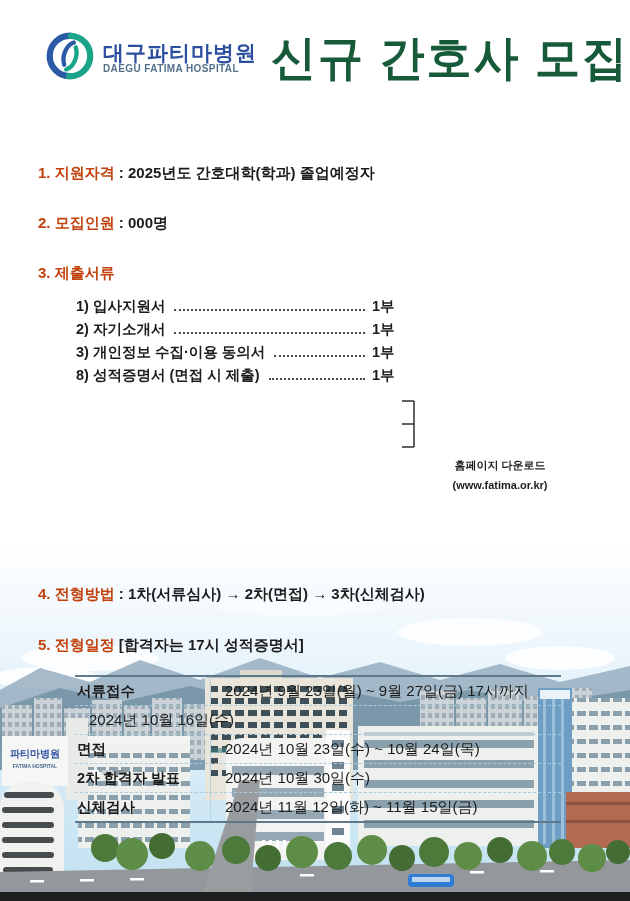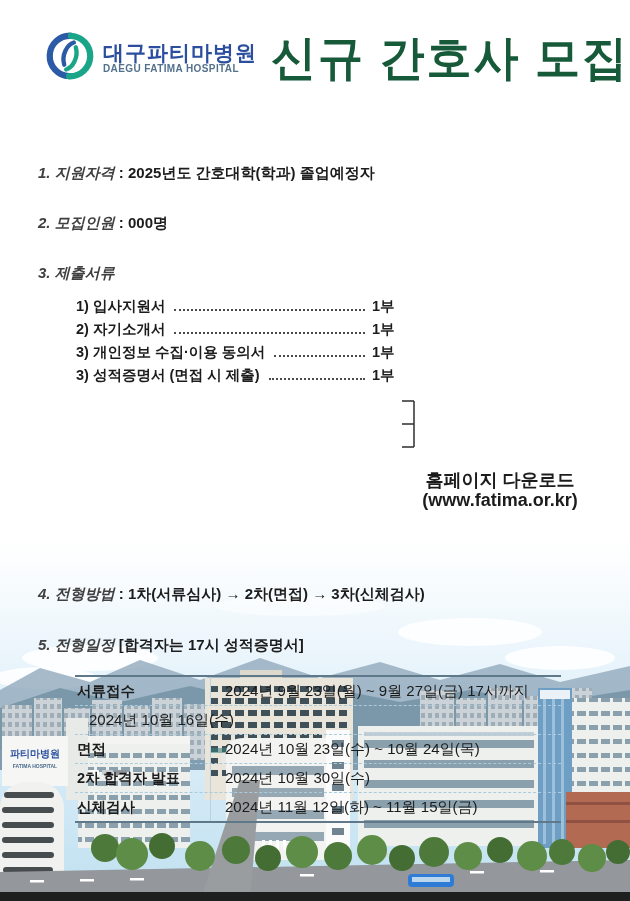--- a/index.html
+++ b/index.html
@@ -10,30 +10,30 @@
   
   .header{position:absolute;top:28px;left:44px;display:flex;align-items:center;}
   .logo-block{display:flex;align-items:center;gap:7px;}
   .logo-names{display:flex;flex-direction:column;line-height:1.05;}
   .logo-ko{font-size:21px;font-weight:bold;color:#2b4f9e;letter-spacing:1px;white-space:nowrap;}
   .logo-en{font-size:10px;font-weight:bold;color:#53718d;letter-spacing:0.4px;white-space:nowrap;}
   .main-title{margin-left:14px;font-size:45px;font-weight:900;color:#175a3a;
     letter-spacing:2px;white-space:nowrap;transform:scaleY(1.05);}
   
   .sec{position:absolute;left:38px;font-size:15px;font-weight:bold;white-space:nowrap;}
-  .g{color:#404040;font-style:italic;}
+  .g{color:#c2410c;}
   
   .doclist{position:absolute;left:56px;top:180px;width:342px;}
   .docrow{display:flex;align-items:baseline;height:23px;font-size:14.5px;font-weight:bold;margin-left:20px;}
   .docname{white-space:nowrap;}
   .leader{flex:1;border-bottom:2px dotted #4a4a4a;margin:0 7px 4px 9px;min-width:20px;}
   .doccount{width:26px;white-space:nowrap;}
   .bracket{position:absolute;left:402px;top:186px;}
-  .dl-note{position:absolute;left:416px;top:199px;width:168px;text-align:center;
-    font-size:18px;font-weight:bold;line-height:20px;white-space:nowrap;}
+  .dl-note{position:absolute;left:416px;top:184px;width:168px;text-align:center;
+    font-size:11px;font-weight:bold;line-height:20px;white-space:nowrap;}
   
   .schedule{position:absolute;left:75px;top:326px;width:486px;
     border-top:2px solid #60798a;border-bottom:2px solid #60798a;}
   .srow{display:grid;grid-template-columns:136px 1fr;}
   .srow + .srow{border-top:1px dashed #a9cbdc;}
   .scell-label{padding:4.5px 2px;font-size:14.5px;font-weight:bold;
     border-right:1px solid #b9d3df;white-space:nowrap;}
   .scell-date{padding:4.5px 2px 4.5px 14px;font-size:15px;font-weight:normal;white-space:nowrap;}
   .content{position:relative;z-index:2;}
   
@@ -84,21 +84,21 @@
       <span class="docname">2) 자기소개서</span>
       <span class="leader"></span>
       <span class="doccount">1부</span>
     </div>
     <div class="docrow">
       <span class="docname">3) 개인정보 수집·이용 동의서</span>
       <span class="leader"></span>
       <span class="doccount">1부</span>
     </div>
     <div class="docrow">
-      <span class="docname">3) 성적증명서 (면접 시 제출)</span>
+      <span class="docname">8) 성적증명서 (면접 시 제출)</span>
       <span class="leader"></span>
       <span class="doccount">1부</span>
     </div>
   </div>
 
   <div class="bracket content">
     <svg width="16" height="58" viewBox="0 0 16 58">
       <g stroke="#3a3a3a" stroke-width="1.6" fill="none">
         <path d="M0 6 H12"></path>
           <path d="M0 29 H12"></path>

